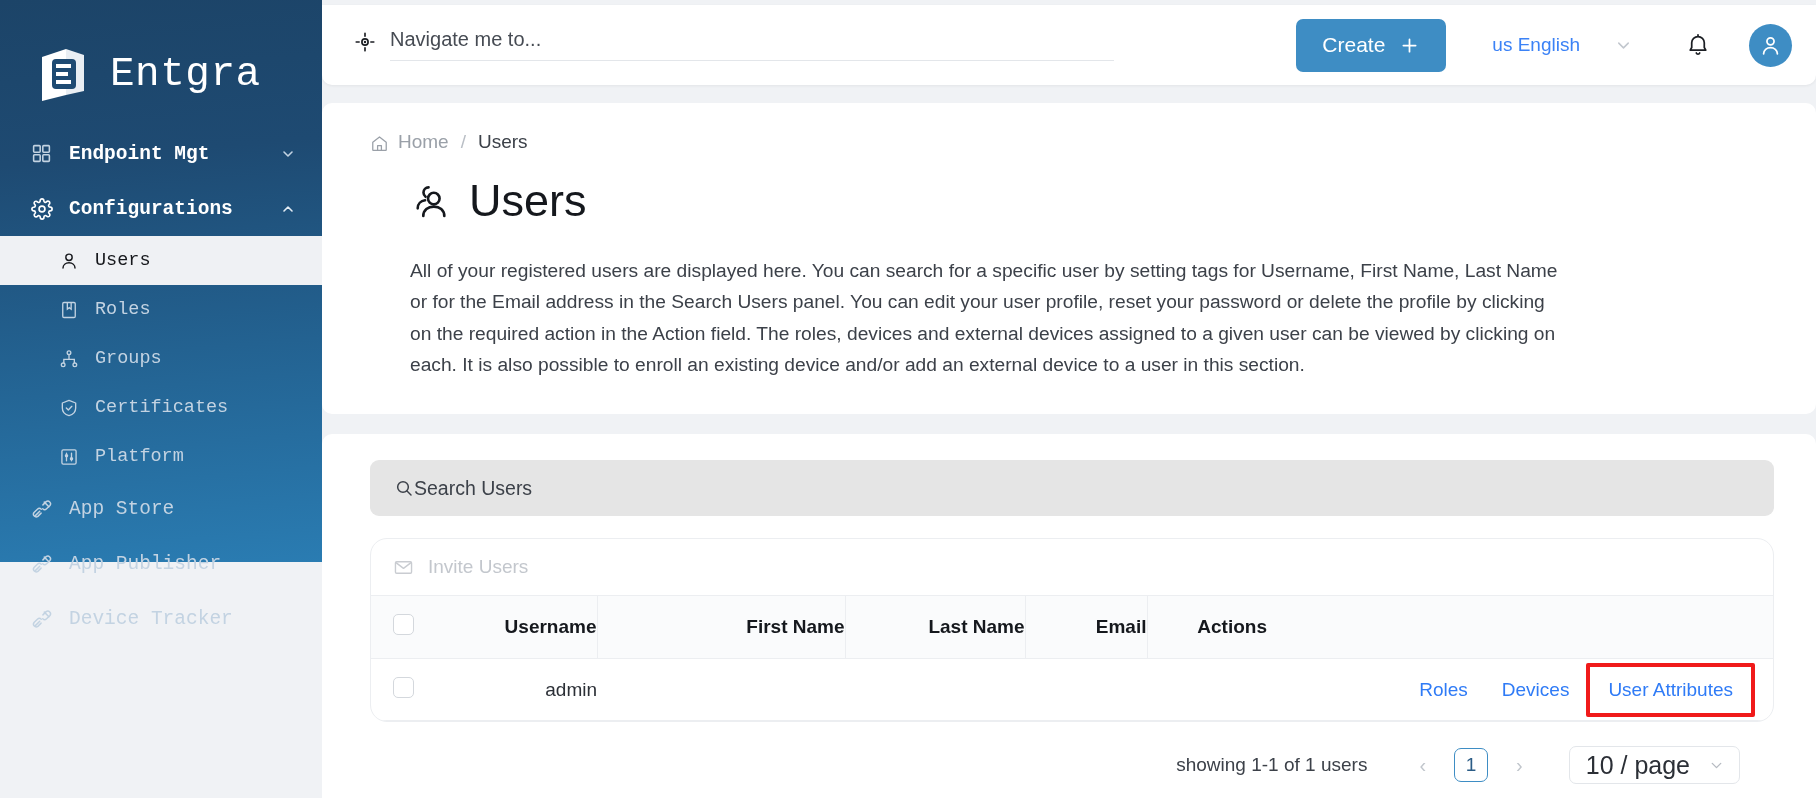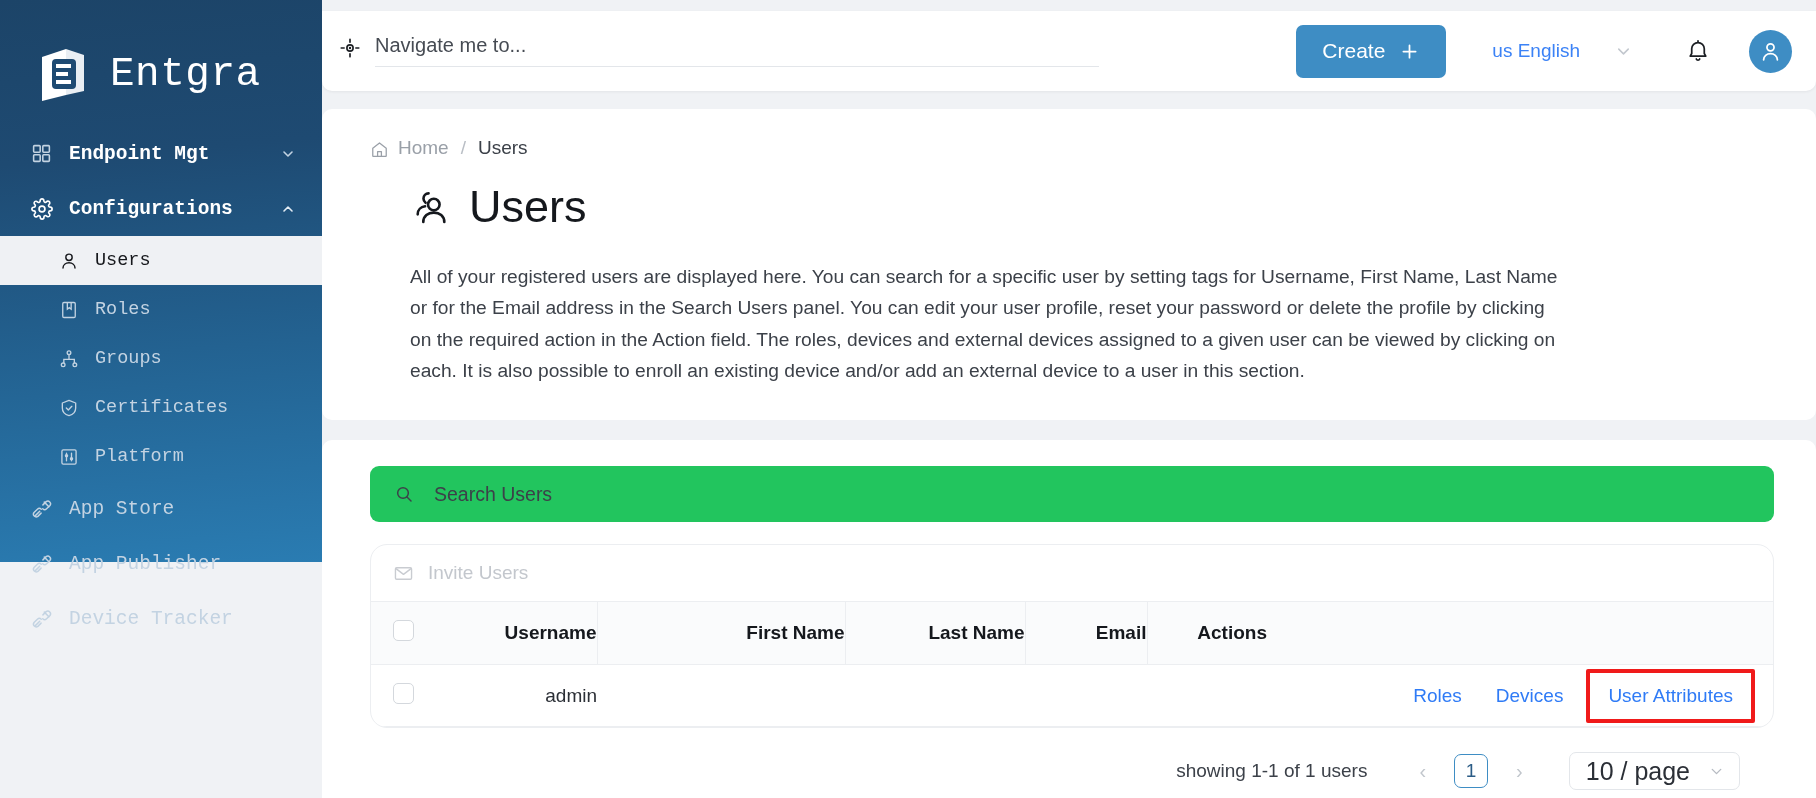--- a/index.html
+++ b/index.html
@@ -40,23 +40,23 @@
     color: #c3d3e2; font-size: 18.5px; cursor: pointer;
   }
   .sub-item .ico { width: 22px; height: 22px; flex: none; display: flex; align-items: center; justify-content: center; }
   .sub-item.active { background: #eff1f4; color: #16181c; font-weight: 400; }
   .sub-item.active .ico svg { stroke: #16181c; }
 
   
   .main { flex: 1; height: 798px; position: relative; background: #f0f2f5; overflow: hidden; }
 
   .topbar {
-    margin: 11px 0 0 0; height: 80px; background: #fff;
+    margin: 5px 0 0 0; height: 80px; background: #fff;
     border-radius: 0 0 10px 10px;
-    display: flex; align-items: center; padding: 0 24px 0 17px;
+    display: flex; align-items: center; padding: 0 24px 0 32px;
     box-shadow: 0 1px 3px rgba(0,0,0,.06);
   }
   .nav-search { display: flex; align-items: flex-end; gap: 14px; flex: none; width: 760px; padding-bottom: 2px; }
   .nav-search .gps { width: 22px; height: 22px; margin-bottom: 8px; flex: none; }
   .nav-search .field {
     flex: 1; border-bottom: 1px solid #e3e6ea; padding-bottom: 9px;
   }
   .nav-search input {
     border: none; outline: none; width: 100%;
     font-size: 20px; color: #3d424a; font-family: "Liberation Sans", sans-serif;
@@ -98,22 +98,22 @@
   .desc {
     margin: 28px 0 0 62px; max-width: 1160px;
     font-size: 19.2px; line-height: 1.63; color: #3c4149;
   }
 
   .card2 {
     background: #fff; margin: 20px 0 0 0; border-radius: 10px;
     padding: 26px 42px 0 26px; height: 446px;
   }
   .search-panel {
-    background: #22c55e; border-radius: 9px; height: 56px;
-    display: flex; align-items: center; gap: 20px; padding: 0 24px;
+    background: #e5e5e5; border-radius: 9px; height: 56px;
+    display: flex; align-items: center; gap: 0; padding: 0 24px;
     margin: 0 0 0 22px;
   }
   .search-panel .txt { font-size: 19.5px; color: #3c4149; }
 
   .table-wrap {
     border: 1px solid #eceef1; border-radius: 17px; margin: 22px 0 0 22px;
     overflow: hidden;
   }
   .invite-row {
     display: flex; align-items: center; gap: 14px;
@@ -141,21 +141,21 @@
   .col-first { width: 248px; }
   .col-last { width: 180px; }
   .col-email { width: 122px; }
   .col-act { width: 120px; }
 
   .actions-cell { text-align: right; padding-right: 8px !important; position: relative; }
   .act-links { display: inline-flex; align-items: center; gap: 0; }
   .act-link { color: #2f7bf6; font-size: 19px; cursor: pointer; padding: 0 17px; }
   .highlight-box {
     border: 4px solid #f01a1a; padding: 12px 8px; border-radius: 2px;
-    display: inline-flex; align-items: center; margin-left: 6px; margin-right: 10px;
+    display: inline-flex; align-items: center; margin-right: 10px;
   }
   .highlight-box .act-link { padding: 0 10px; }
 
   .pager {
     display: flex; align-items: center; justify-content: flex-end;
     gap: 16px; padding: 24px 34px 0 0; font-size: 19px; color: #3c4149;
   }
   .pager .count { margin-right: 24px; }
   .pg-arrow { color: #c1c6cc; font-size: 20px; padding: 0 12px; cursor: pointer; user-select: none; }
   .pg-num {

